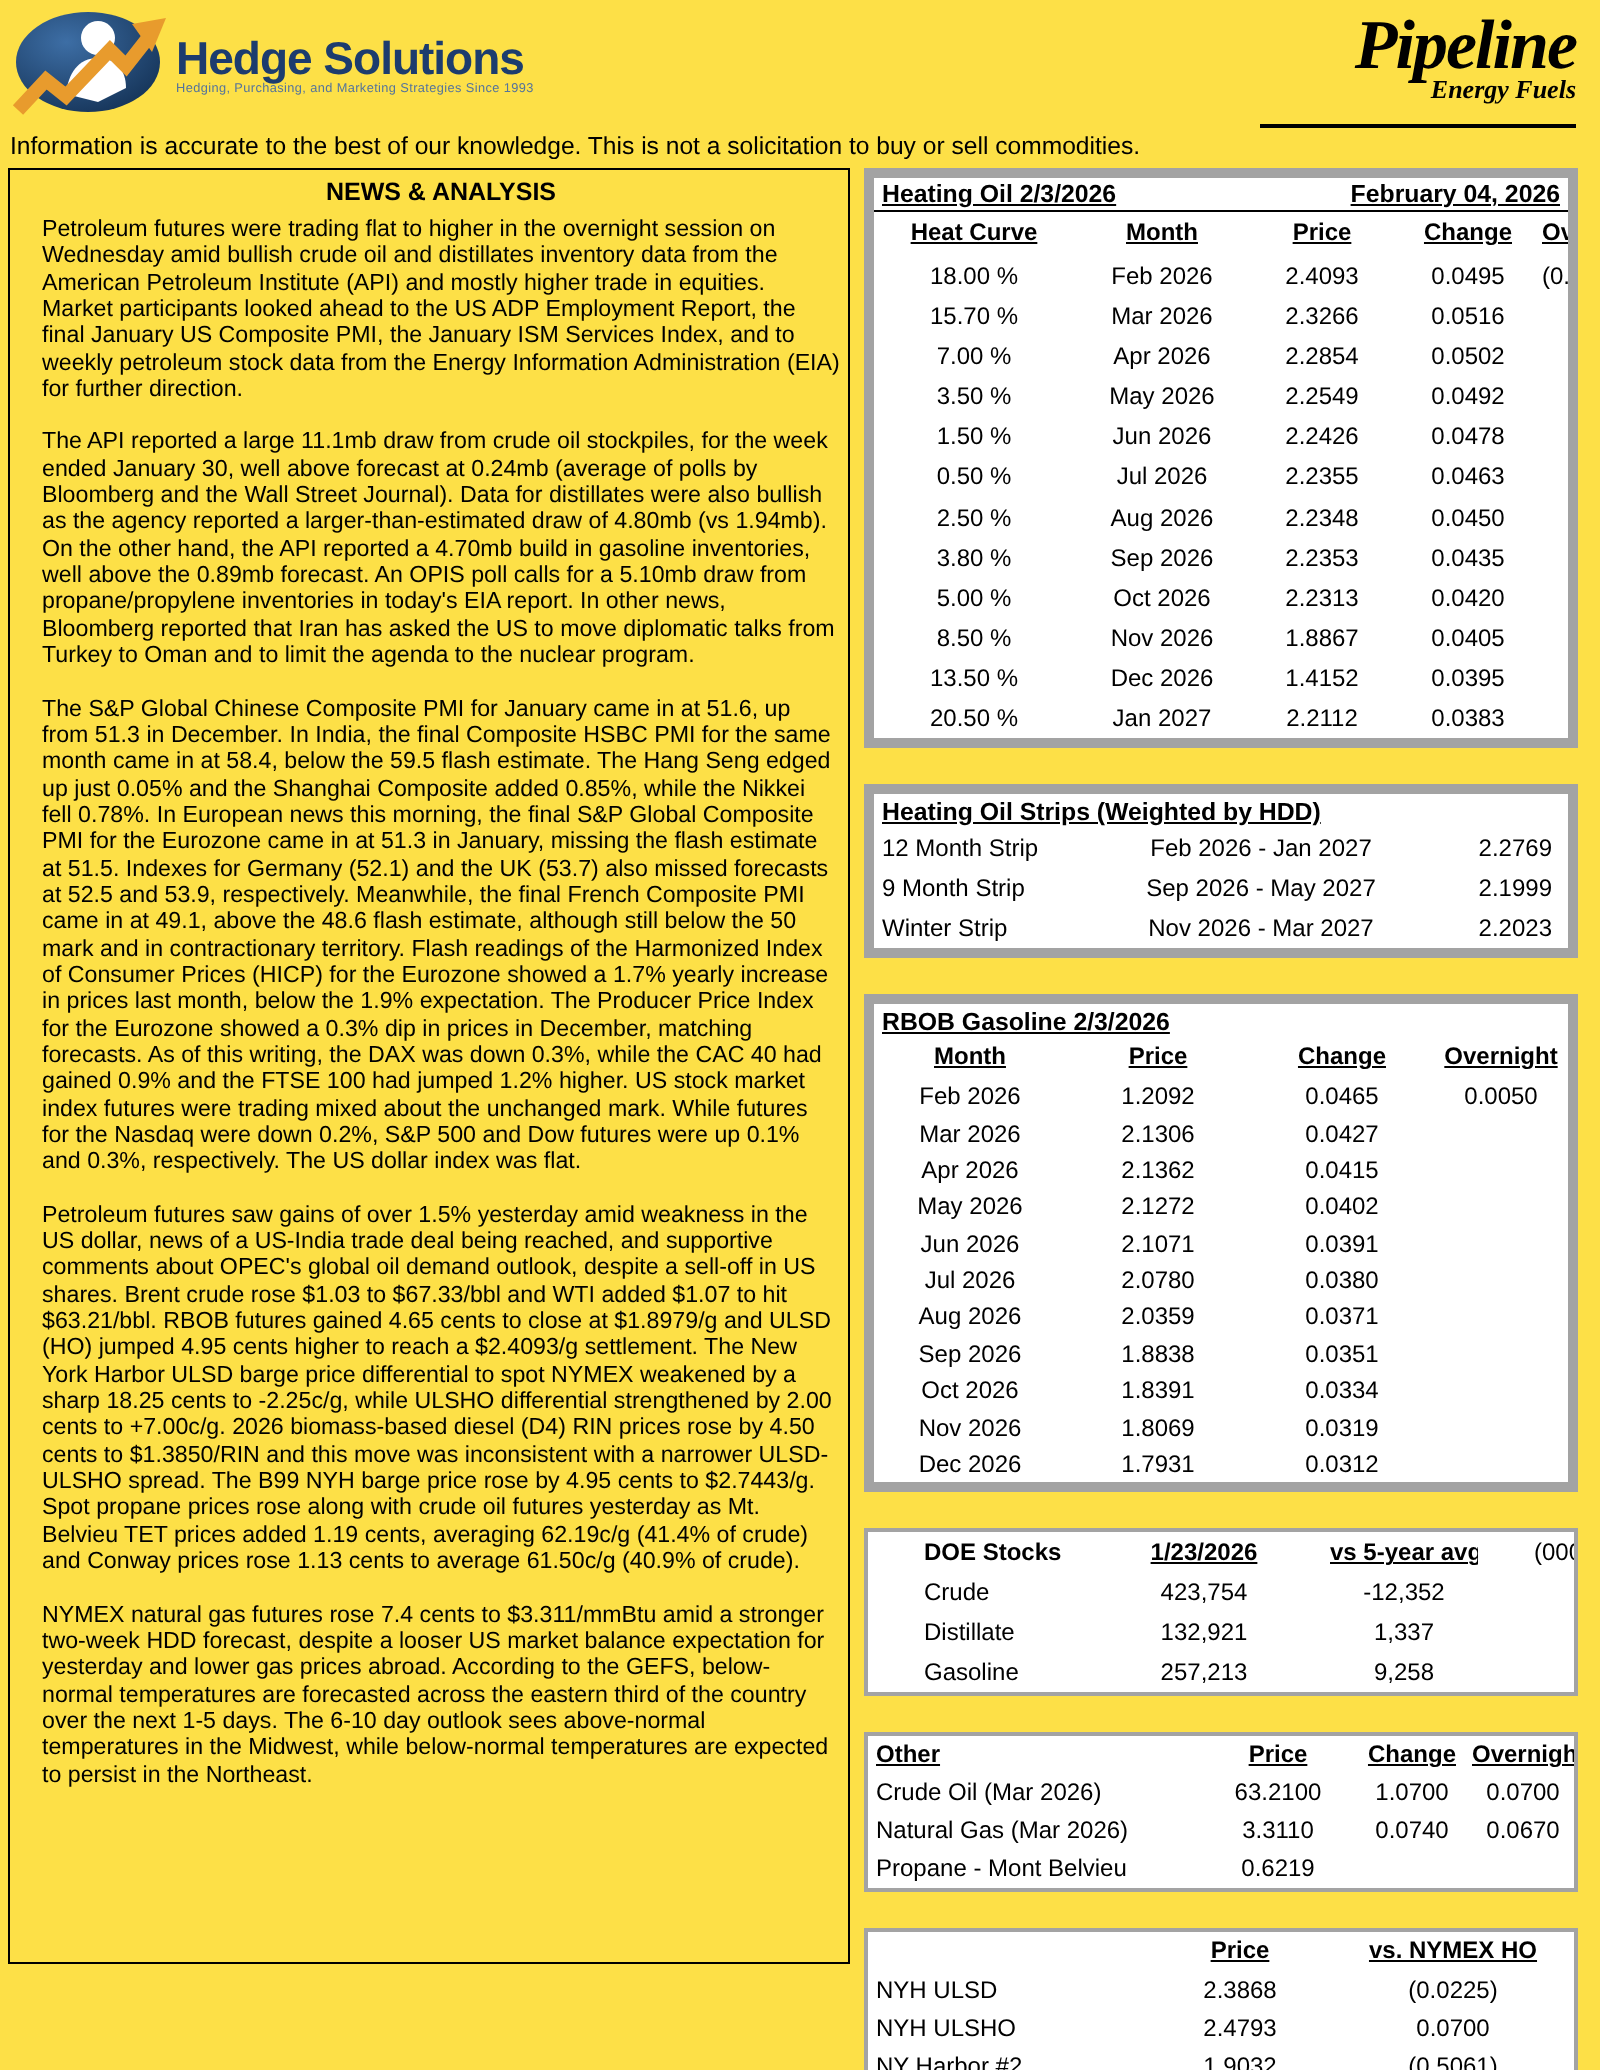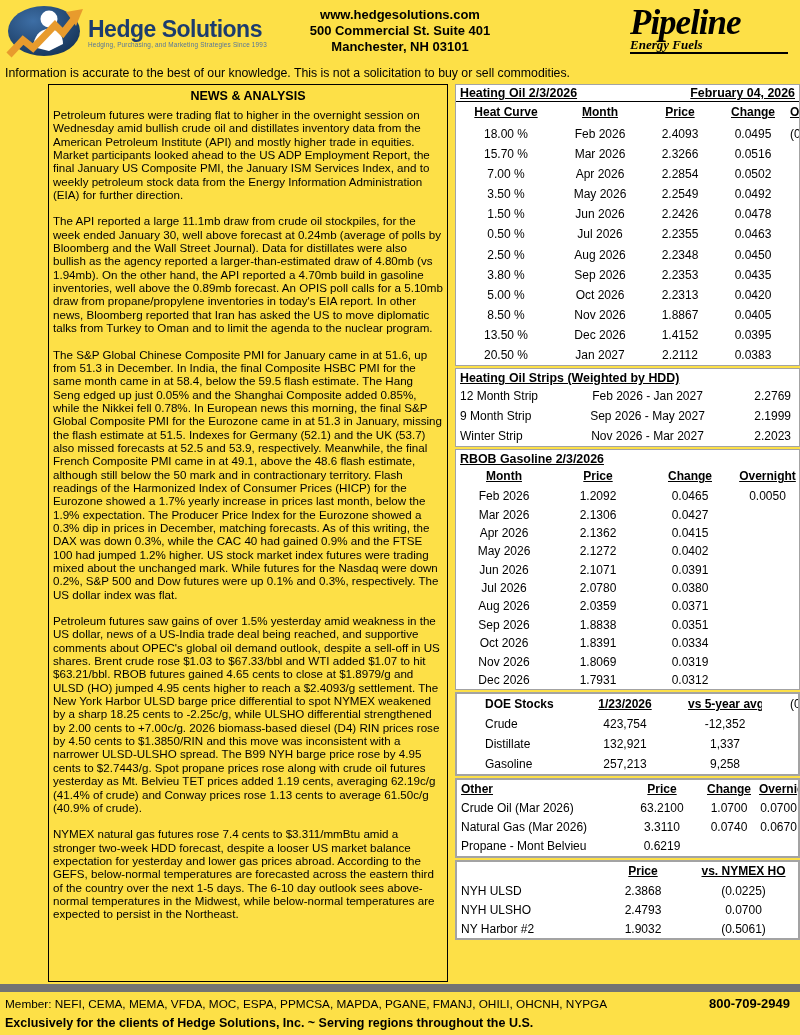--- a/index.html
+++ b/index.html
@@ -6,34 +6,34 @@
   html,body { background:#fff; }
   .page { width:800px; height:1035px; font-family:"Liberation Sans",sans-serif; color:#000; background:#fde047; position:relative; overflow:hidden; }
 
   
   .masthead { height:62px; position:relative; }
   .logo-block { position:absolute; left:6px; top:4px; display:flex; align-items:center; }
   .logo-text { margin-left:4px; }
   .company-name { font-size:23px; font-weight:bold; color:#1c3c6e; letter-spacing:-0.5px; line-height:24px; }
   .company-tagline { font-size:6.4px; color:#55749b; letter-spacing:0.2px; }
   .addr { position:absolute; left:0; right:0; top:7px; text-align:center; font-weight:bold; font-size:13px; line-height:16px; }
-  .pipeline { position:absolute; right:12px; top:8px; width:158px; text-align:left; border-bottom:2px solid #000; padding-bottom:1px; }
+  .pipeline { position:absolute; right:12px; top:8px; width:158px; text-align:right; border-bottom:2px solid #000; padding-bottom:11px; }
   .pipeline-name { font-family:"Liberation Serif",serif; font-style:italic; font-weight:bold; font-size:35px; line-height:30px; letter-spacing:-1px; }
   .pipeline-sub { font-family:"Liberation Serif",serif; font-style:italic; font-weight:bold; font-size:13px; line-height:13px; }
 
   .disclaimer { font-size:12.3px; padding:4px 0 0 5px; height:20px; }
 
   
   .cols { display:flex; gap:7px; padding-left:4px; margin-top:2px; align-items:flex-start; }
-  .news-box { width:421px; min-height:898px; border:1px solid #000; padding:2px 4px 0 4px;margin-left:44px; }
+  .news-box { width:421px; min-height:898px; border:1px solid #000; padding:2px 4px 0 16px; }
   .news-title { text-align:center; font-size:12.5px; font-weight:bold; margin:2px 0 5px; }
   .news-box p { font-size:11.6px; line-height:13.35px; margin:0 0 13px; }
 
   .right-col { width:357px; display:flex; flex-direction:column; }
-  .box { border:1px solid #a3a3a3; margin-bottom:2px; background:#fff; }
+  .box { border:5px solid #a3a3a3; margin-bottom:18px; background:#fff; }
   .box.heavy { border-width:2px; }
 
   .titlebar { display:flex; justify-content:space-between; padding:1px 4px 1px 4px; border-bottom:1px solid #000; }
   .box-title { font-weight:bold; text-decoration:underline; font-size:12.4px; padding:2px 0 1px 4px; display:block; }
   .u { text-decoration:underline; }
   .b { font-weight:bold; }
   .t125 { font-size:12.4px; }
 
   .cell { font-size:12px; text-align:center; white-space:nowrap; overflow:hidden; }
   .c-l { text-align:left; padding-left:4px; }
@@ -83,25 +83,20 @@
         <circle cx="43" cy="15" r="8.5" fill="#fff"></circle>
         <path d="M43 25 C 33 25 28 33 27 43 L 43 47 L 57 40 C 57 31 52 25 43 25 Z" fill="#fff"></path>
         <path d="M3 51 L17 36 L27 44 L49 21 L57 29 L68 15" fill="none" stroke="#e89b2d" stroke-width="7"></path>
         <polygon points="60,8 77,5 70,22" fill="#e89b2d"></polygon>
       </svg>
       <div class="logo-text">
         <div class="company-name">Hedge Solutions</div>
         <div class="company-tagline">Hedging, Purchasing, and Marketing Strategies Since 1993</div>
       </div>
     </div>
-    <div class="addr">
-      <div>www.hedgesolutions.com</div>
-      <div>500 Commercial St. Suite 401</div>
-      <div>Manchester, NH 03101</div>
-    </div>
     <div class="pipeline">
       <div class="pipeline-name">Pipeline</div>
       <div class="pipeline-sub">Energy Fuels</div>
     </div>
   </header>
 
   <div class="disclaimer">Information is accurate to the best of our knowledge. This is not a solicitation to buy or sell commodities.</div>
 
   <main class="cols">
 

